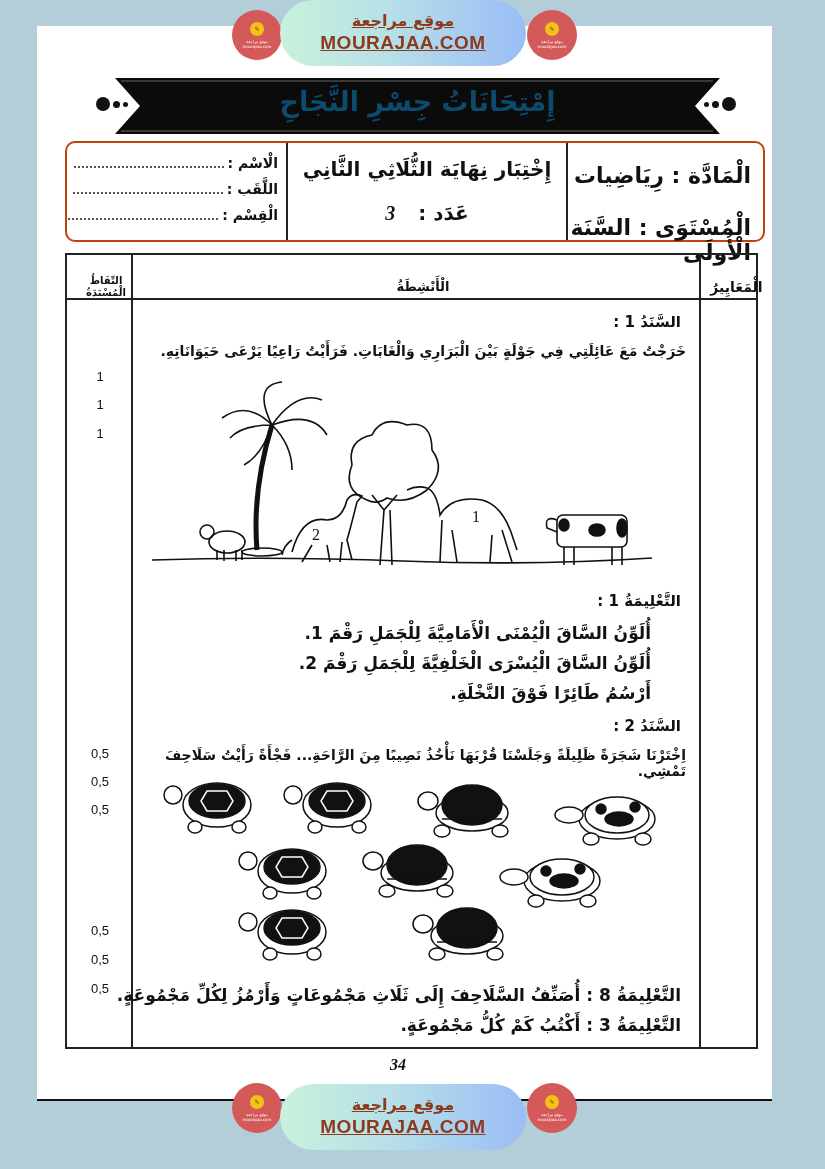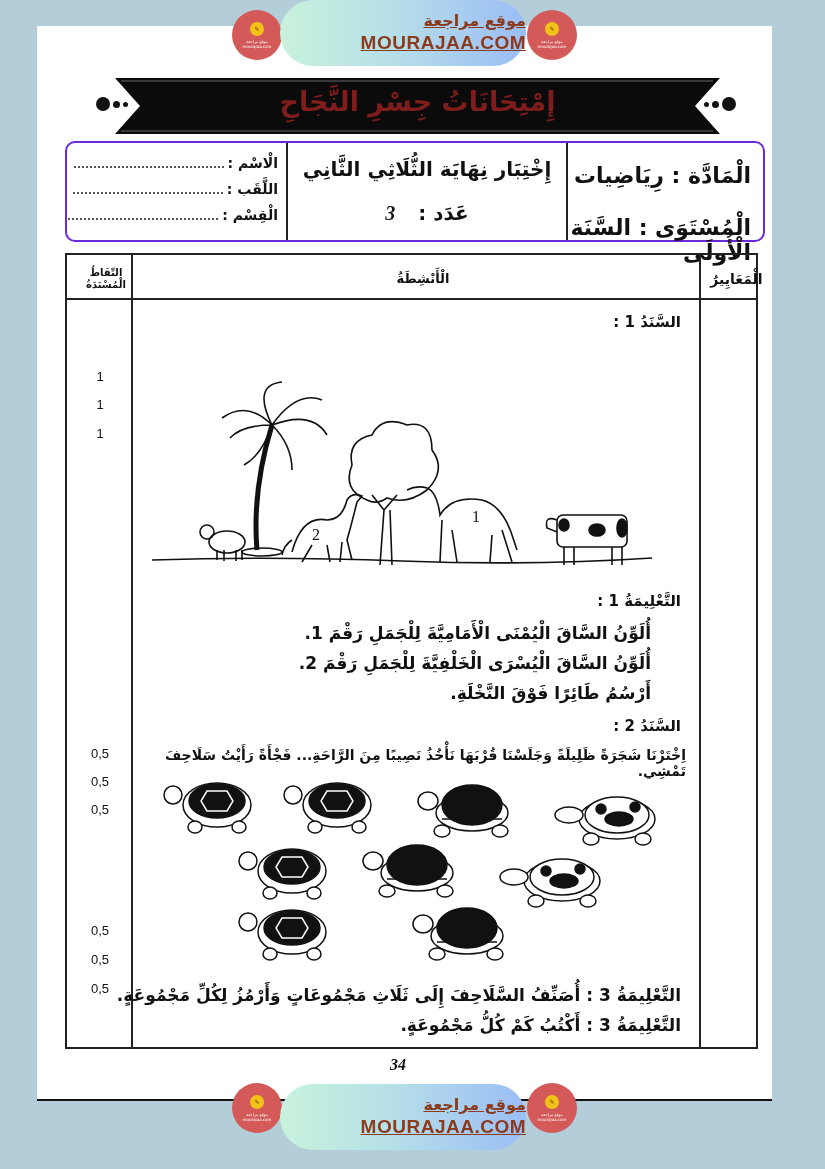--- a/index.html
+++ b/index.html
@@ -4,54 +4,54 @@
 <style>
   * { box-sizing: border-box; margin: 0; padding: 0; }
   html, body { width: 825px; height: 1169px; overflow: hidden; }
   body { background: #b3ced8; font-family: "DejaVu Sans", sans-serif; position: relative; color: #111; }
 
   .page { position: absolute; left: 37px; top: 26px; width: 735px; height: 1075px; background: #fff; border-bottom: 2px solid #111; }
 
   
   .site-banner { position: absolute; left: 280px; width: 246px; height: 66px; border-radius: 33px;
     background: linear-gradient(90deg, #c8f2dc 0%, #b6dfe8 45%, #9bbdf6 100%);
-    display: flex; flex-direction: column; align-items: flex-end; justify-content: center; z-index: 5; }
+    display: flex; flex-direction: column; align-items: center; justify-content: center; z-index: 5; }
   .site-banner .ar { font-family: "DejaVu Sans", sans-serif; font-size: 16px; font-weight: bold; color: #8b3a1c; text-decoration: underline; direction: rtl; line-height: 20px; }
   .site-banner .en { font-family: "Liberation Sans", sans-serif; font-size: 19px; font-weight: bold; color: #8b3a1c; text-decoration: underline; letter-spacing: 0.5px; line-height: 24px; }
   .site-logo { position: absolute; width: 50px; height: 50px; border-radius: 50%; background: #d45a5a; z-index: 5;
     display: flex; flex-direction: column; align-items: center; justify-content: center; }
   .site-logo .dot { width: 14px; height: 14px; border-radius: 50%; background: #f3c219; font-size: 6px; color: #7a3b00; text-align: center; line-height: 14px; font-weight: bold; }
   .site-logo .cap { font-size: 4px; color: #fff; margin-top: 3px; line-height: 5px; text-align: center; }
 
   
   .ribbon { position: absolute; left: 115px; top: 76px; width: 605px; height: 60px; }
   .ribbon svg { position: absolute; left: 0; top: 0; }
-  .ribbon .title { position: absolute; left: 0; right: 0; top: 10px; text-align: center; color: #7f1d1d;
+  .ribbon .title { position: absolute; left: 0; right: 0; top: 10px; text-align: center; color: #0c4a6e;
     font-family: "DejaVu Sans", sans-serif; font-weight: bold; font-size: 27px; direction: rtl; }
   .dots { position: absolute; top: 97px; display: flex; align-items: center; gap: 3px; }
   .dots span { display: inline-block; border-radius: 50%; background: #111; }
 
   
-  .info-box { position: absolute; left: 65px; top: 141px; width: 700px; height: 101px; border: 2px solid #6d28d9; border-radius: 10px; display: flex; direction: ltr; }
+  .info-box { position: absolute; left: 65px; top: 141px; width: 700px; height: 101px; border: 2px solid #c2410c; border-radius: 10px; display: flex; direction: ltr; }
   .info-cell { height: 100%; position: relative; }
   .info-cell.student { width: 221px; border-right: 2px solid #222; }
   .info-cell.exam { width: 280px; border-right: 2px solid #222; }
   .info-cell.subject { flex: 1; }
   .field-row { position: absolute; right: 8px; display: flex; direction: rtl; align-items: baseline; font-size: 14px; font-weight: bold; }
   .field-row .line { width: 150px; border-bottom: 2px dotted #555; margin-right: 4px; height: 10px; }
   .exam-title { position: absolute; top: 14px; left: 0; right: 0; text-align: center; direction: rtl; font-size: 20px; font-weight: bold; }
   .exam-num { position: absolute; top: 58px; left: 0; right: 0; text-align: center; direction: rtl; font-size: 20px; font-weight: bold; }
   .exam-num .n { font-family: "Liberation Serif", serif; font-style: italic; margin-right: 16px; }
   .subj-line { position: absolute; right: 12px; direction: rtl; font-size: 22px; font-weight: bold; }
 
   
   .main-table { position: absolute; left: 65px; top: 253px; width: 693px; height: 796px; border: 2px solid #222; }
   .col-sep { position: absolute; top: 0; bottom: 0; border-left: 2px solid #222; }
   .head-sep { position: absolute; left: 0; right: 0; top: 43px; border-top: 2px solid #222; }
-  .th { position: absolute; top: 8px; height: 31px; display: flex; align-items: center; justify-content: center; text-align: center; direction: rtl; font-weight: bold; padding-left: 12px; }
+  .th { position: absolute; top: 16px; height: 31px; display: flex; align-items: center; justify-content: center; text-align: center; direction: rtl; font-weight: bold; padding-left: 12px; }
   .th.points { left: 0; width: 66px; font-size: 10px; line-height: 12px; }
   .th.activities { left: 66px; width: 568px; font-size: 13px; letter-spacing: 3px; border-radius: 20px; }
   .th.criteria { left: 634px; width: 59px; font-size: 14px; }
 
   .rtl { direction: rtl; text-align: right; font-weight: bold; }
   .abs { position: absolute; }
   .heading { font-size: 15px; }
   .body-text { font-size: 14px; }
   .instr { font-size: 17px; }
 
@@ -137,20 +137,21 @@
   <div class="th points">
     <div>
         <div>النِّقَاطُ</div>
         <div>الْمُسْنَدَةُ</div>
       </div>
   </div>
   <div class="th activities">الْأَنْشِطَةُ</div>
   <div class="th criteria">الْمَعَايِيرُ</div>
 
   <div class="abs rtl heading" style="right:75px;top:58px;">السَّنَدُ 1 :</div>
+  <div class="abs rtl body-text" style="right:70px;top:88px;width:560px;">خَرَجْتُ مَعَ عَائِلَتِي فِي جَوْلَةٍ بَيْنَ الْبَرَارِي وَالْغَابَاتِ. فَرَأَيْتُ رَاعِيًا يَرْعَى حَيَوَانَاتِهِ.</div>
 
   <svg class="illus" style="left:85px;top:125px;" width="500" height="195" viewBox="0 0 500 195" fill="none" stroke="#111" stroke-width="1.6">
 
     <path d="M0 180 Q120 176 250 181 T500 178"></path>
 
     <path d="M105 170 Q100 110 120 45" stroke-width="5"></path>
     <path d="M120 45 Q95 20 70 38 M120 45 Q100 5 130 2 M120 45 Q145 10 170 20 M120 45 Q160 30 175 55 M120 45 Q140 65 140 90 M120 45 Q110 75 92 85 M120 45 Q90 45 78 58"></path>
     <ellipse cx="110" cy="172" rx="20" ry="4"></ellipse>
 
     <ellipse cx="75" cy="162" rx="18" ry="11"></ellipse>
@@ -215,21 +216,21 @@
     <use href="#turtA" x="185" y="28"></use>
     <use href="#turtB" x="320" y="32"></use>
     <use href="#turtC" x="465" y="40"></use>
     <use href="#turtA" x="140" y="94"></use>
     <use href="#turtB" x="265" y="92"></use>
     <use href="#turtC" x="410" y="102"></use>
     <use href="#turtA" x="140" y="155"></use>
     <use href="#turtB" x="315" y="155"></use>
   </svg>
 
-  <div class="abs rtl instr" style="right:75px;top:730px;">التَّعْلِيمَةُ 3 : أُصَنِّفُ السَّلَاحِفَ إِلَى ثَلَاثِ مَجْمُوعَاتٍ وَأَرْمُزُ لِكُلِّ مَجْمُوعَةٍ.</div>
+  <div class="abs rtl instr" style="right:75px;top:730px;">التَّعْلِيمَةُ 8 : أُصَنِّفُ السَّلَاحِفَ إِلَى ثَلَاثِ مَجْمُوعَاتٍ وَأَرْمُزُ لِكُلِّ مَجْمُوعَةٍ.</div>
   <div class="abs rtl instr" style="right:75px;top:760px;">التَّعْلِيمَةُ 3 : أَكْتُبُ كَمْ كُلُّ مَجْمُوعَةٍ.</div>
 
   <div class="pt" style="left:0;top:114px;">1</div>
   <div class="pt" style="left:0;top:142px;">1</div>
   <div class="pt" style="left:0;top:171px;">1</div>
   <div class="pt" style="left:0;top:491px;">0,5</div>
   <div class="pt" style="left:0;top:519px;">0,5</div>
   <div class="pt" style="left:0;top:547px;">0,5</div>
   <div class="pt" style="left:0;top:668px;">0,5</div>
   <div class="pt" style="left:0;top:697px;">0,5</div>

